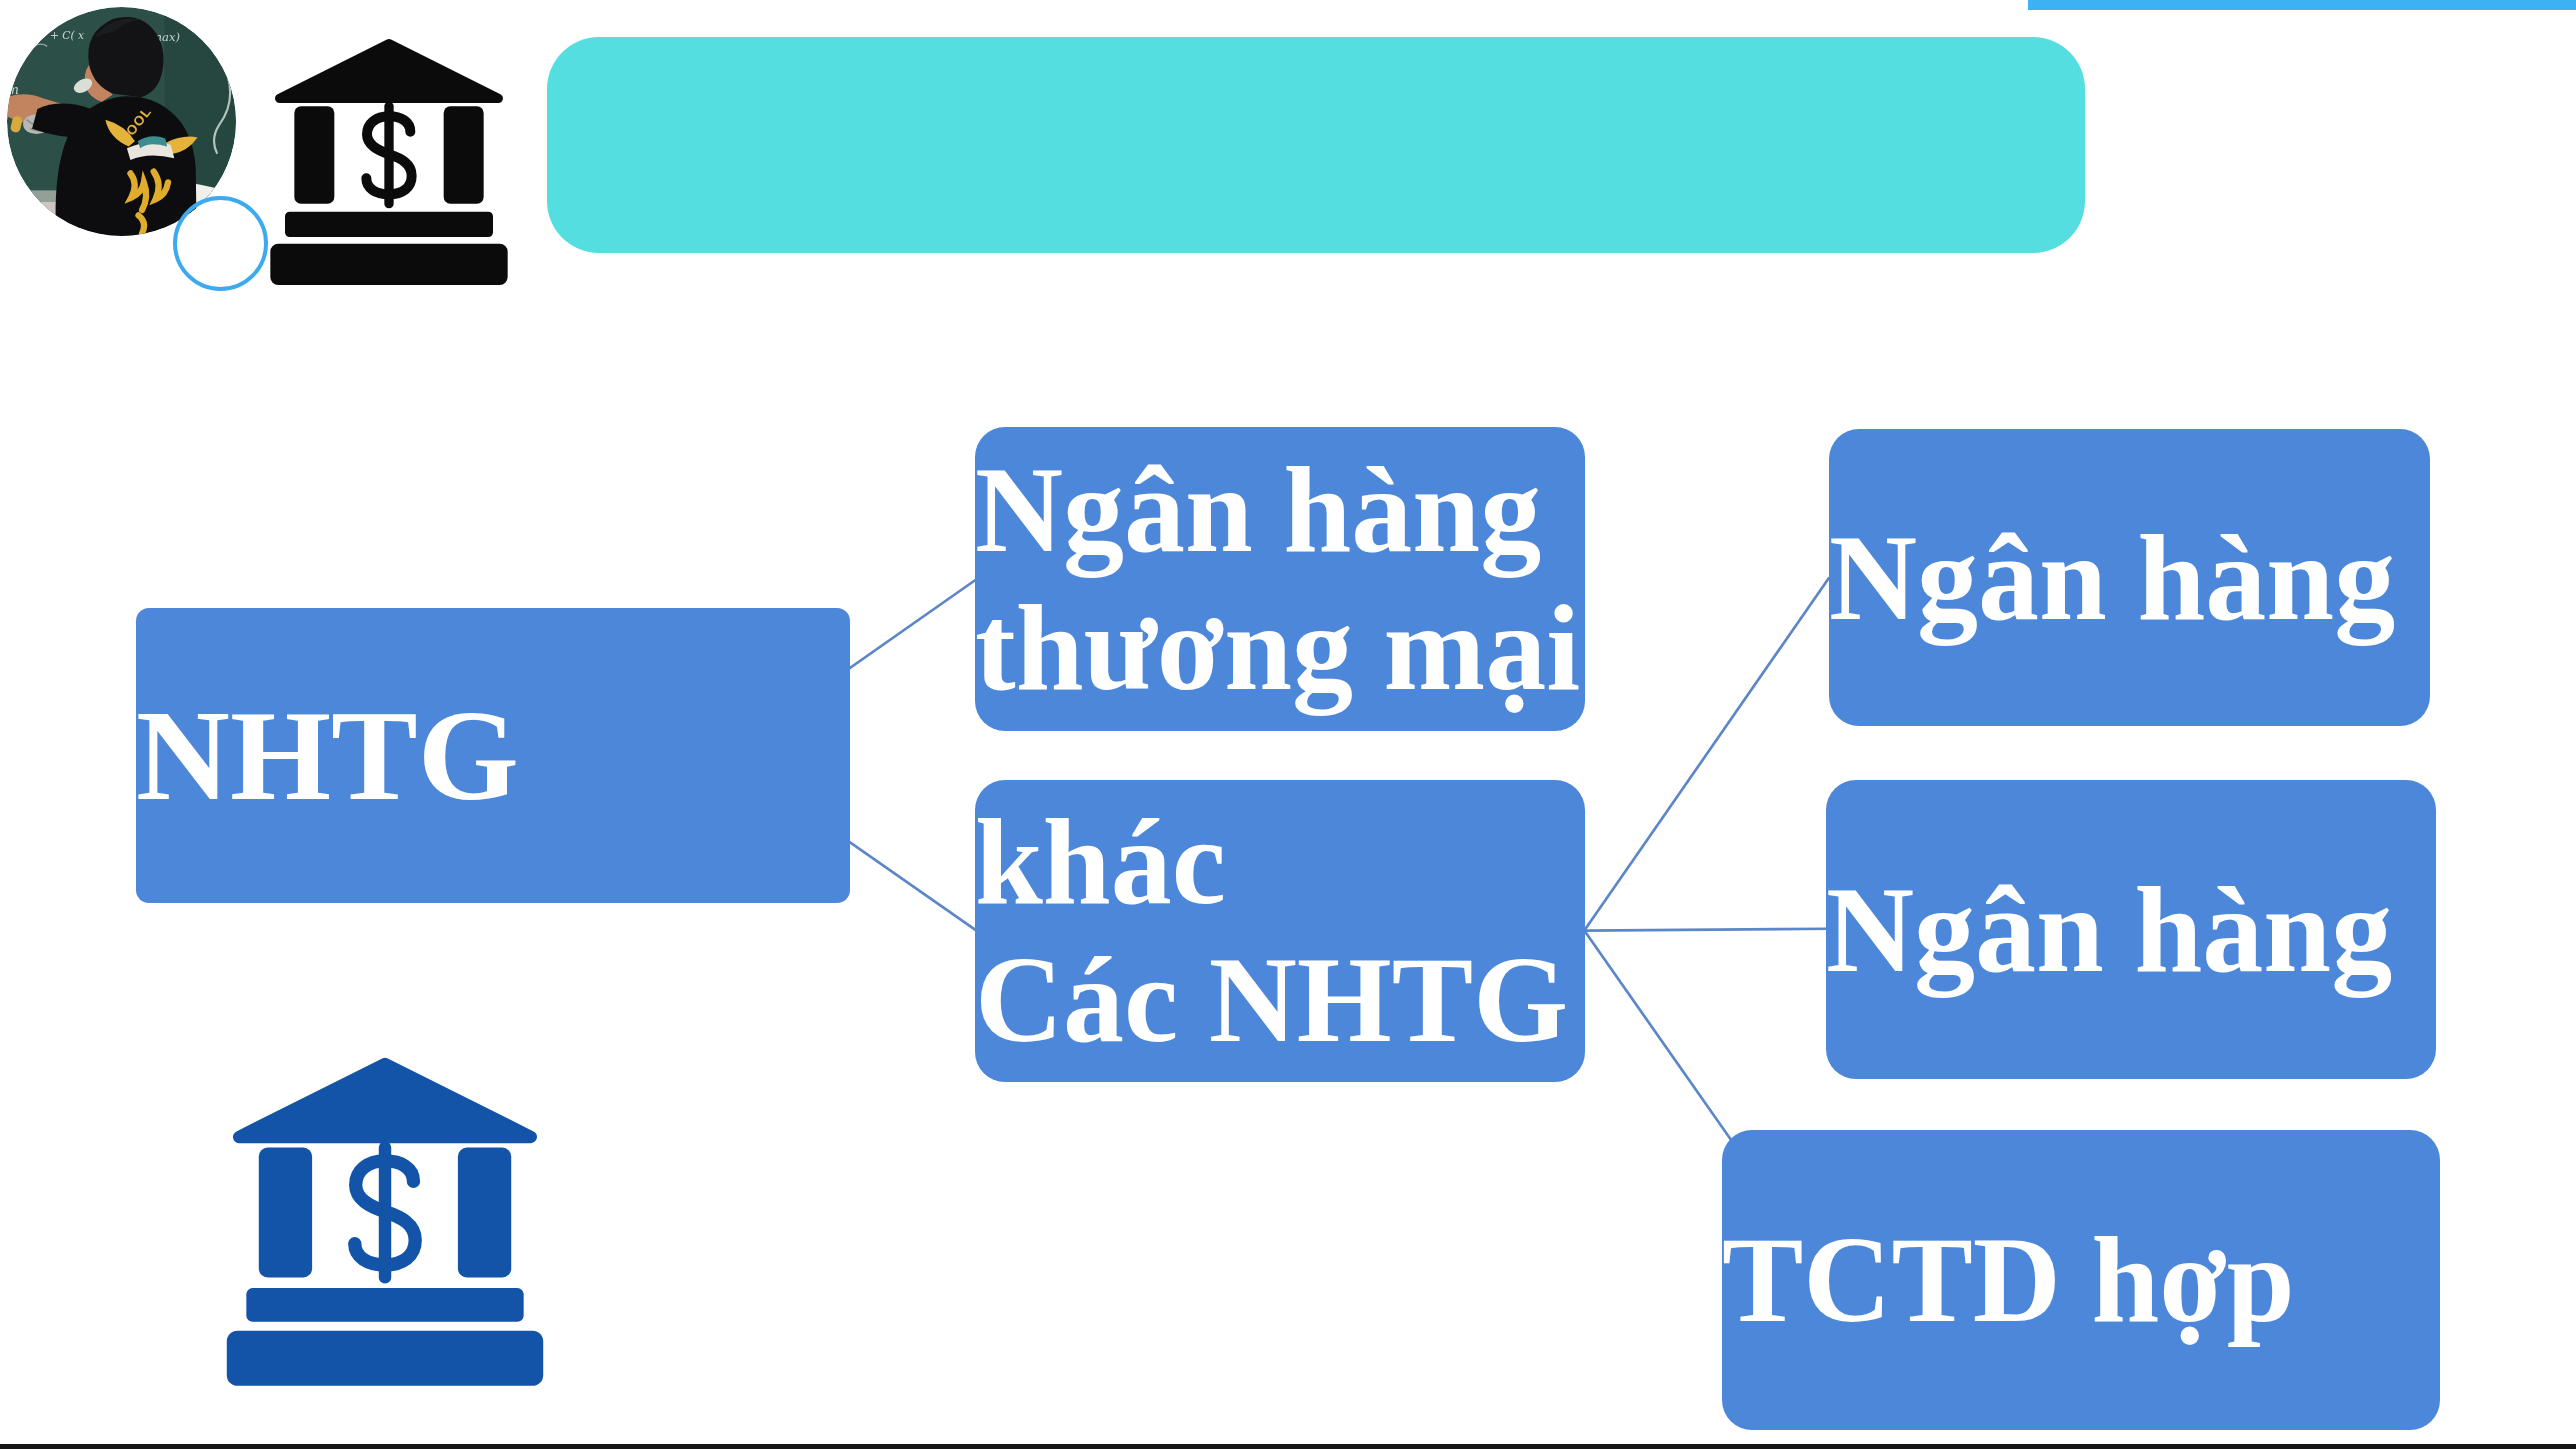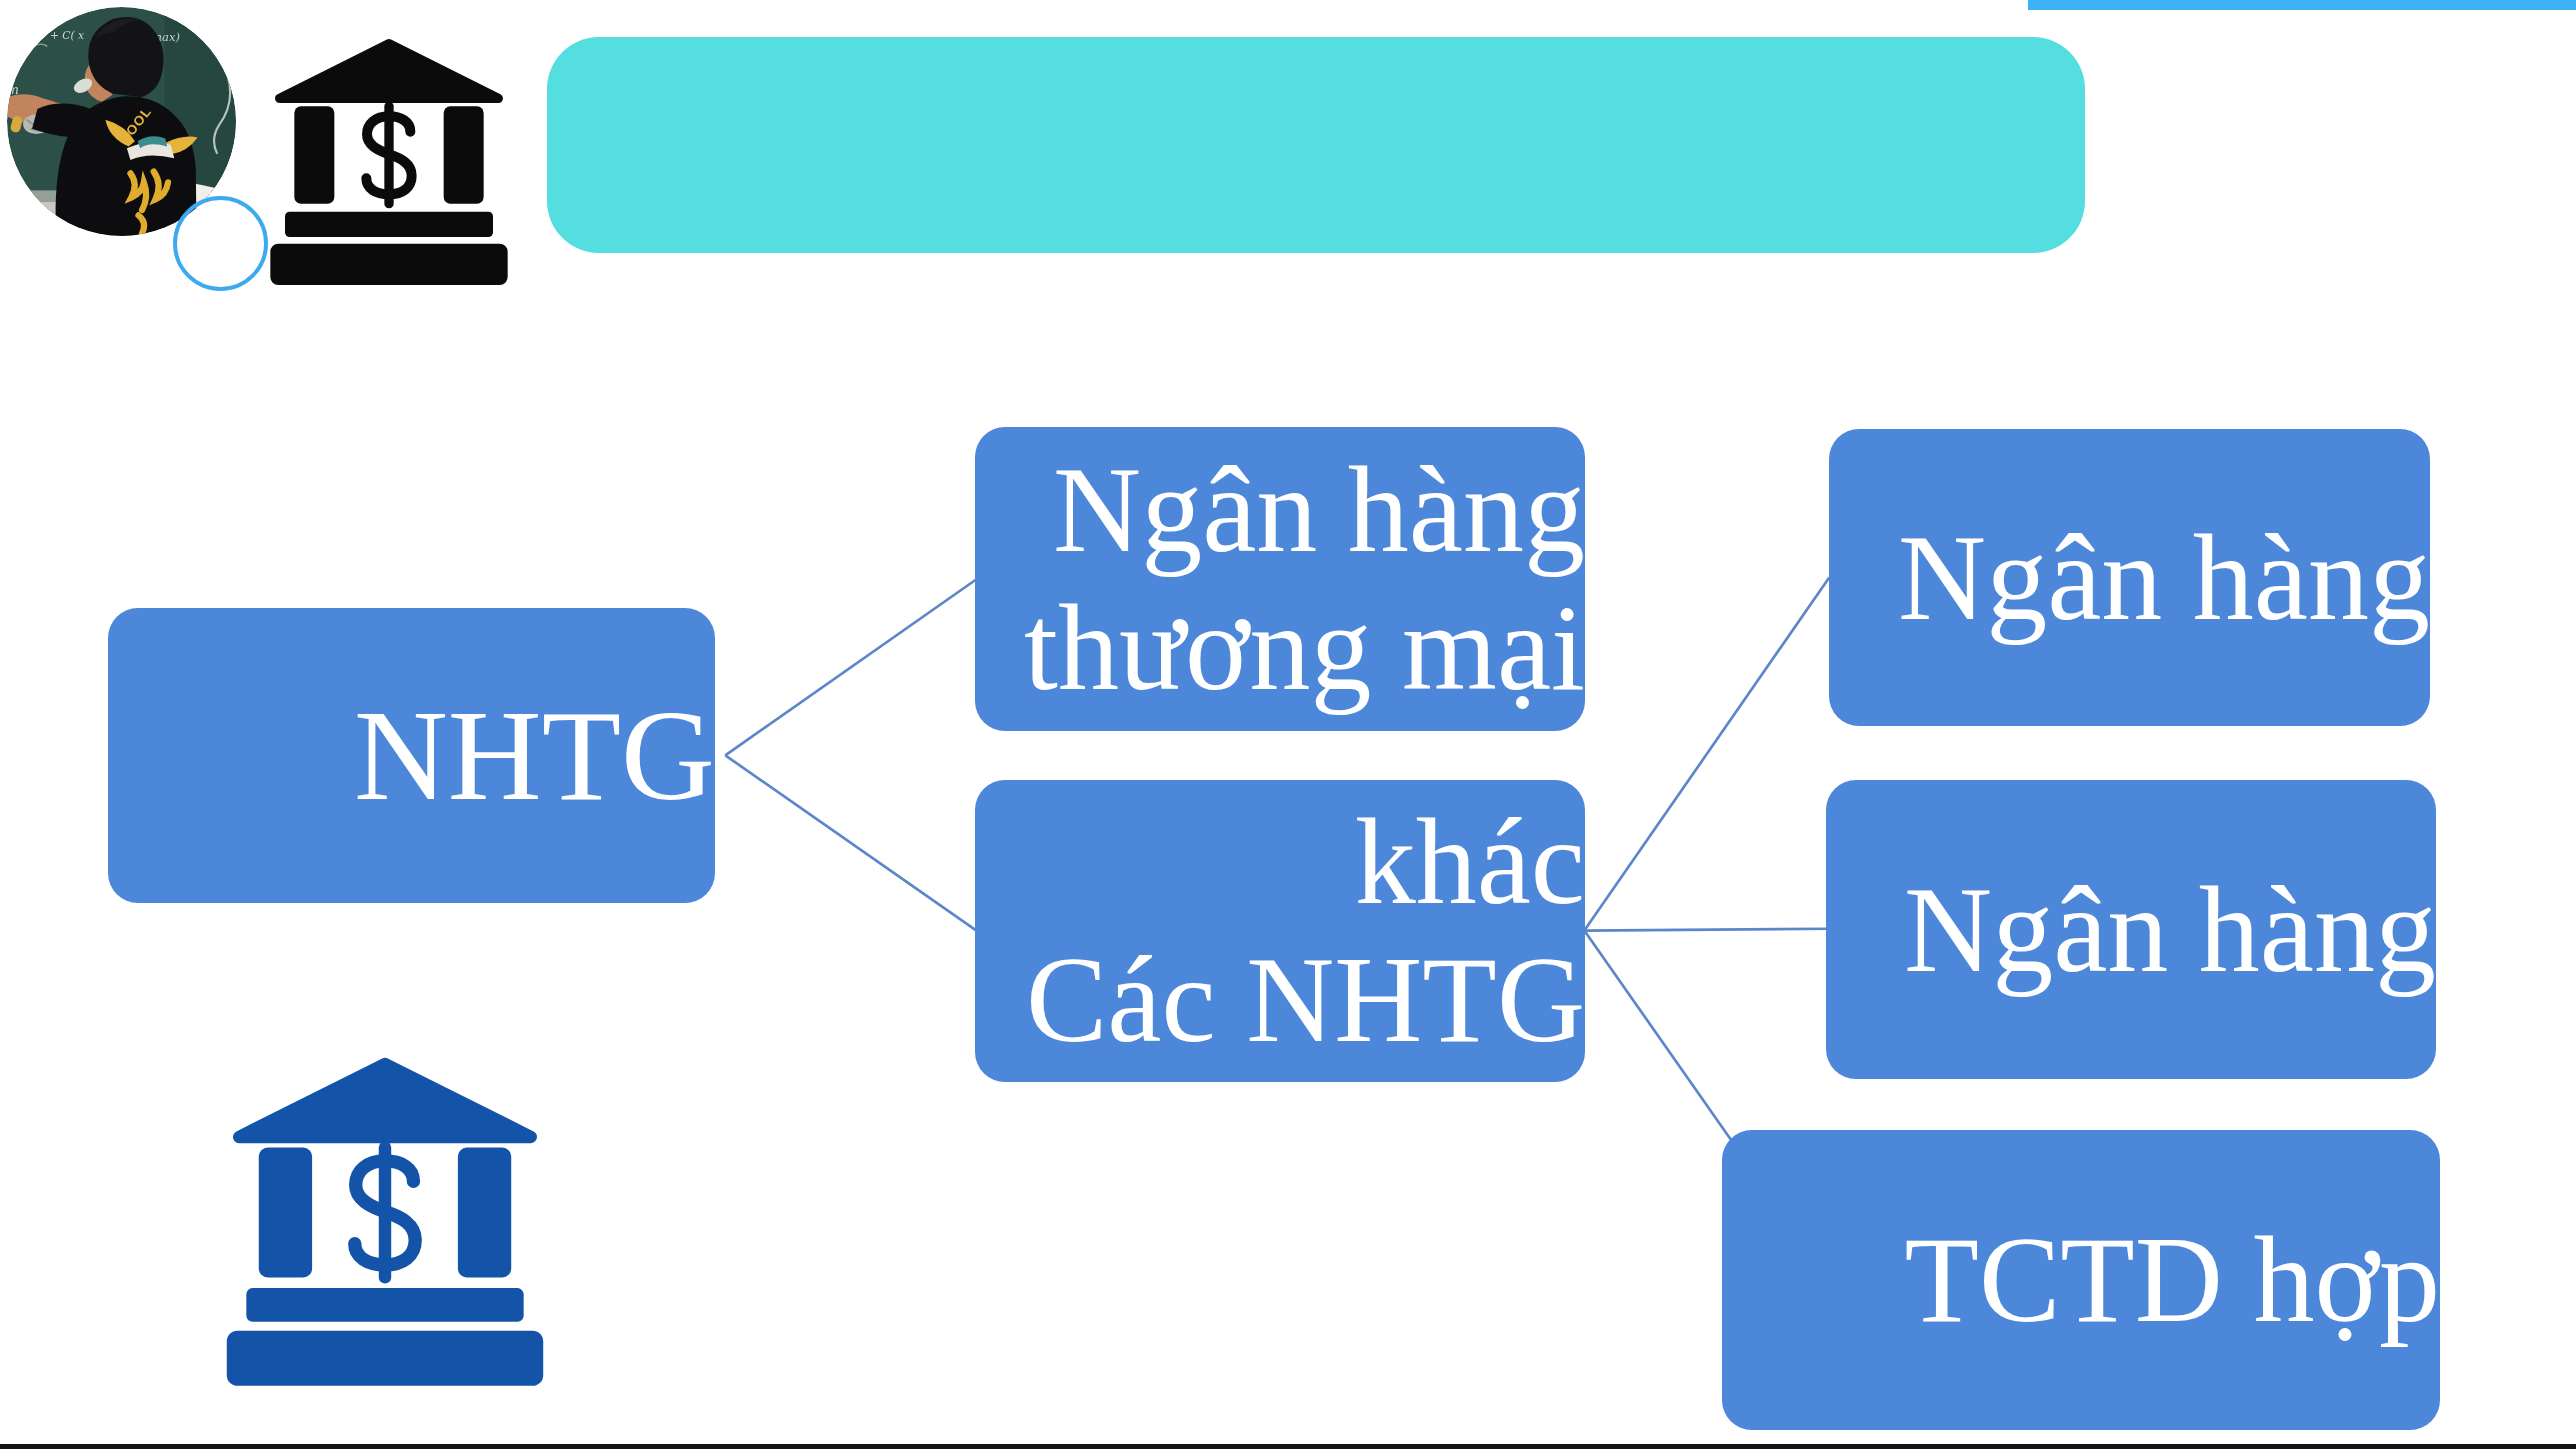--- a/index.html
+++ b/index.html
@@ -32,26 +32,26 @@
     background:var(--teal);border-radius:52px;
   }
   .edge-sliver{position:absolute;right:0;top:101px;width:4.5px;height:28px;background:var(--sliver);}
   
   #edges{position:absolute;left:0;top:0;width:2576px;height:1449px;z-index:0;}
   #edges line{stroke:var(--connector);stroke-width:3;}
   .node{
     position:absolute;z-index:1;
     background:var(--node-fill);color:var(--node-text);
     border-radius:30px;
-    display:flex;flex-direction:column;align-items:flex-end;justify-content:center;
+    display:flex;flex-direction:column;align-items:flex-start;justify-content:center;
     text-align:center;
     font-family:"Liberation Serif","DejaVu Serif",serif;
-    font-size:122px;line-height:1.13;white-space:nowrap;
+    font-size:122px;line-height:1.13;white-space:nowrap;font-weight:bold;
   }
-  #node-nhtg       {left:108px;  top:608px;  width:607px; height:295px; font-size:130px;}
+  #node-nhtg       {left:136px;  top:608px;  width:714px; height:295px; font-size:130px;border-radius:13px;}
   #node-thuong-mai {left:975px; top:427px;  width:610px; height:304px;}
   #node-khac       {left:975px; top:780px;  width:610px; height:302px;}
   #node-phat-trien {left:1829px; top:429px;  width:601px; height:297px;}
   #node-chinh-sach {left:1826px; top:780px;  width:610px; height:299px;}
   #node-tctd       {left:1722px; top:1130px; width:718px; height:300px;}
   
   .bottom-line{position:absolute;left:0;top:1444px;width:100%;height:5.4px;background:var(--bottom-line);}
   
   .chalk{font-family:"DejaVu Serif",serif;font-style:italic;fill:#e2ebe3;opacity:.85;}
 </style>

